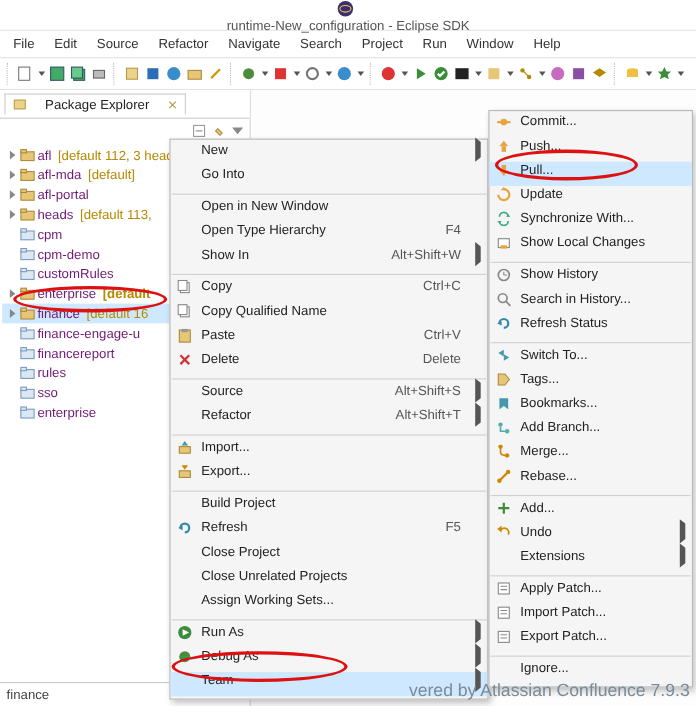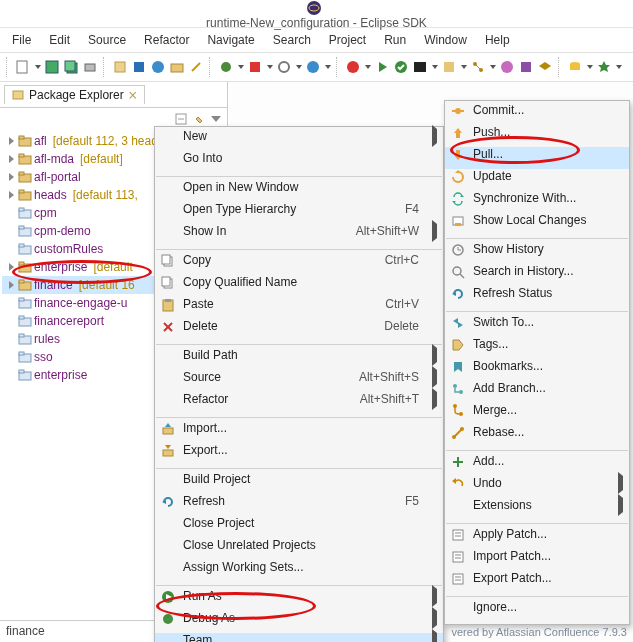--- a/index.html
+++ b/index.html
@@ -14,21 +14,21 @@
   
   .toolbar { height: 30px; border-top: 1px solid #e0e0e0; border-bottom: 1px solid #e0e0e0; display: flex; align-items: center; padding: 0 4px; gap: 3px; overflow: hidden; }
   .tb-ico { width: 16px; height: 16px; display: flex; align-items: center; justify-content: center; }
   .tb-sep { width: 4px; height: 20px; border-left: 1px dotted #bbb; margin: 0 2px; }
   .dd { width: 7px; height: 16px; display: flex; align-items: center; justify-content: center; }
   .dd::after { content:""; border-left:3px solid transparent; border-right:3px solid transparent; border-top:4px solid #555; }
   
   .body { position: relative; display: flex; height: calc(100% - 82px); }
   .expl { width: 228px; border-right: 1px solid #ccc; display: flex; flex-direction: column; background:#fff; }
   .expl-head { height: 26px; border-bottom: 1px solid #ccc; display: flex; align-items: center; padding: 0 4px; gap: 4px; background:#fff; }
-  .expl-head .tab { display:flex; align-items:center; gap:4px; border-top:1px solid #ccc; border-left:1px solid #ccc; border-right:1px solid #ccc; padding:2px 6px; background:#fff; }
+  .expl-head .tab { display:flex; align-items:center; gap:16px; border-top:1px solid #ccc; border-left:1px solid #ccc; border-right:1px solid #ccc; padding:2px 6px; background:#fff; }
   .expl-toolbar { height:22px; display:flex; align-items:center; justify-content:flex-end; padding:0 6px; gap:6px; }
   .tree { flex:1; overflow:hidden; padding: 2px 0 2px 2px; }
   .tree-item { display:flex; align-items:center; height:18px; padding-left:4px; gap:2px; white-space:nowrap; }
   .tree-item.sel { background:#cde8ff; }
   .twist { width:10px; height:10px; display:flex; align-items:center; justify-content:center; }
   .twist.closed::before{content:"";border-top:4px solid transparent;border-bottom:4px solid transparent;border-left:5px solid #888;}
   .fico { width:14px; height:14px; display:flex; align-items:center; justify-content:center; }
   .lbl { color:#701a75; }
   .lbl.deco { color:#b58900; }
   
@@ -38,21 +38,21 @@
   .menu .row { display:flex; align-items:flex-start; height:22px; padding:0 24px 0 28px; position:relative; white-space:nowrap; }
   .menu .row.sel { background:#cde8ff; }
   .menu .mico { position:absolute; left:5px; width:16px; height:16px; display:flex; align-items:center; justify-content:center; }
   .menu .accel { position:absolute; right:24px; color:#555; }
   .menu .sub { position:absolute; right:6px; }
   .menu .sub::after{content:"";border-top:4px solid transparent;border-bottom:4px solid transparent;border-left:5px solid #555;}
   .menu hr { border:none; border-top:1px solid #d0d0d0; margin:3px 1px; }
   
   .ring { position:absolute; border:3px solid #d11; border-radius:50%; pointer-events:none; }
   
-  .footer { position:absolute; right:6px; bottom:4px; color:#7a8a99; font-size:11px; }
+  .footer { position:absolute; right:6px; bottom:4px; color:#7a8a99; font-size:16px; }
   
   svg { display:block; }
 </style>
 </head>
 <body>
 
 <div class="titlebar">
   <span class="ico">
     <svg width="16" height="16">
         <circle cx="8" cy="8" r="7" fill="#3b2e6f"></circle>
@@ -327,21 +327,21 @@
         </div>
         <div class="tree-item">
           <span class="twist closed"></span>
           <span class="fico">
             <svg width="14" height="14">
               <rect x="1" y="4" width="12" height="8" fill="#e8c677" stroke="#aa8a3a"></rect>
               <rect x="1" y="2" width="5" height="3" fill="#e8c677" stroke="#aa8a3a"></rect>
             </svg>
           </span>
           <span class="lbl">enterprise</span>
-          <span class="lbl deco" style="margin-left: 4px;">[default</span>
+          <span class="lbl deco" style="margin-left: 4px; font-weight: bold;">[default</span>
         </div>
         <div class="tree-item sel">
           <span class="twist closed"></span>
           <span class="fico">
             <svg width="14" height="14">
               <rect x="1" y="4" width="12" height="8" fill="#e8c677" stroke="#aa8a3a"></rect>
               <rect x="1" y="2" width="5" height="3" fill="#e8c677" stroke="#aa8a3a"></rect>
             </svg>
           </span>
           <span class="lbl">finance</span>
@@ -458,24 +458,20 @@
         <span class="mico">
           <svg width="14" height="14">
             <line x1="3" y1="3" x2="11" y2="11" stroke="#c33" stroke-width="2"></line>
             <line x1="11" y1="3" x2="3" y2="11" stroke="#c33" stroke-width="2"></line>
           </svg>
         </span>
         <span>Delete</span>
         <span class="accel">Delete</span>
       </div>
       <hr>
-      <div class="row">
-        <span>Build Path</span>
-        <span class="sub"></span>
-      </div>
       <div class="row">
         <span>Source</span>
         <span class="accel">Alt+Shift+S</span>
         <span class="sub"></span>
       </div>
       <div class="row">
         <span>Refactor</span>
         <span class="accel">Alt+Shift+T</span>
         <span class="sub"></span>
       </div>

